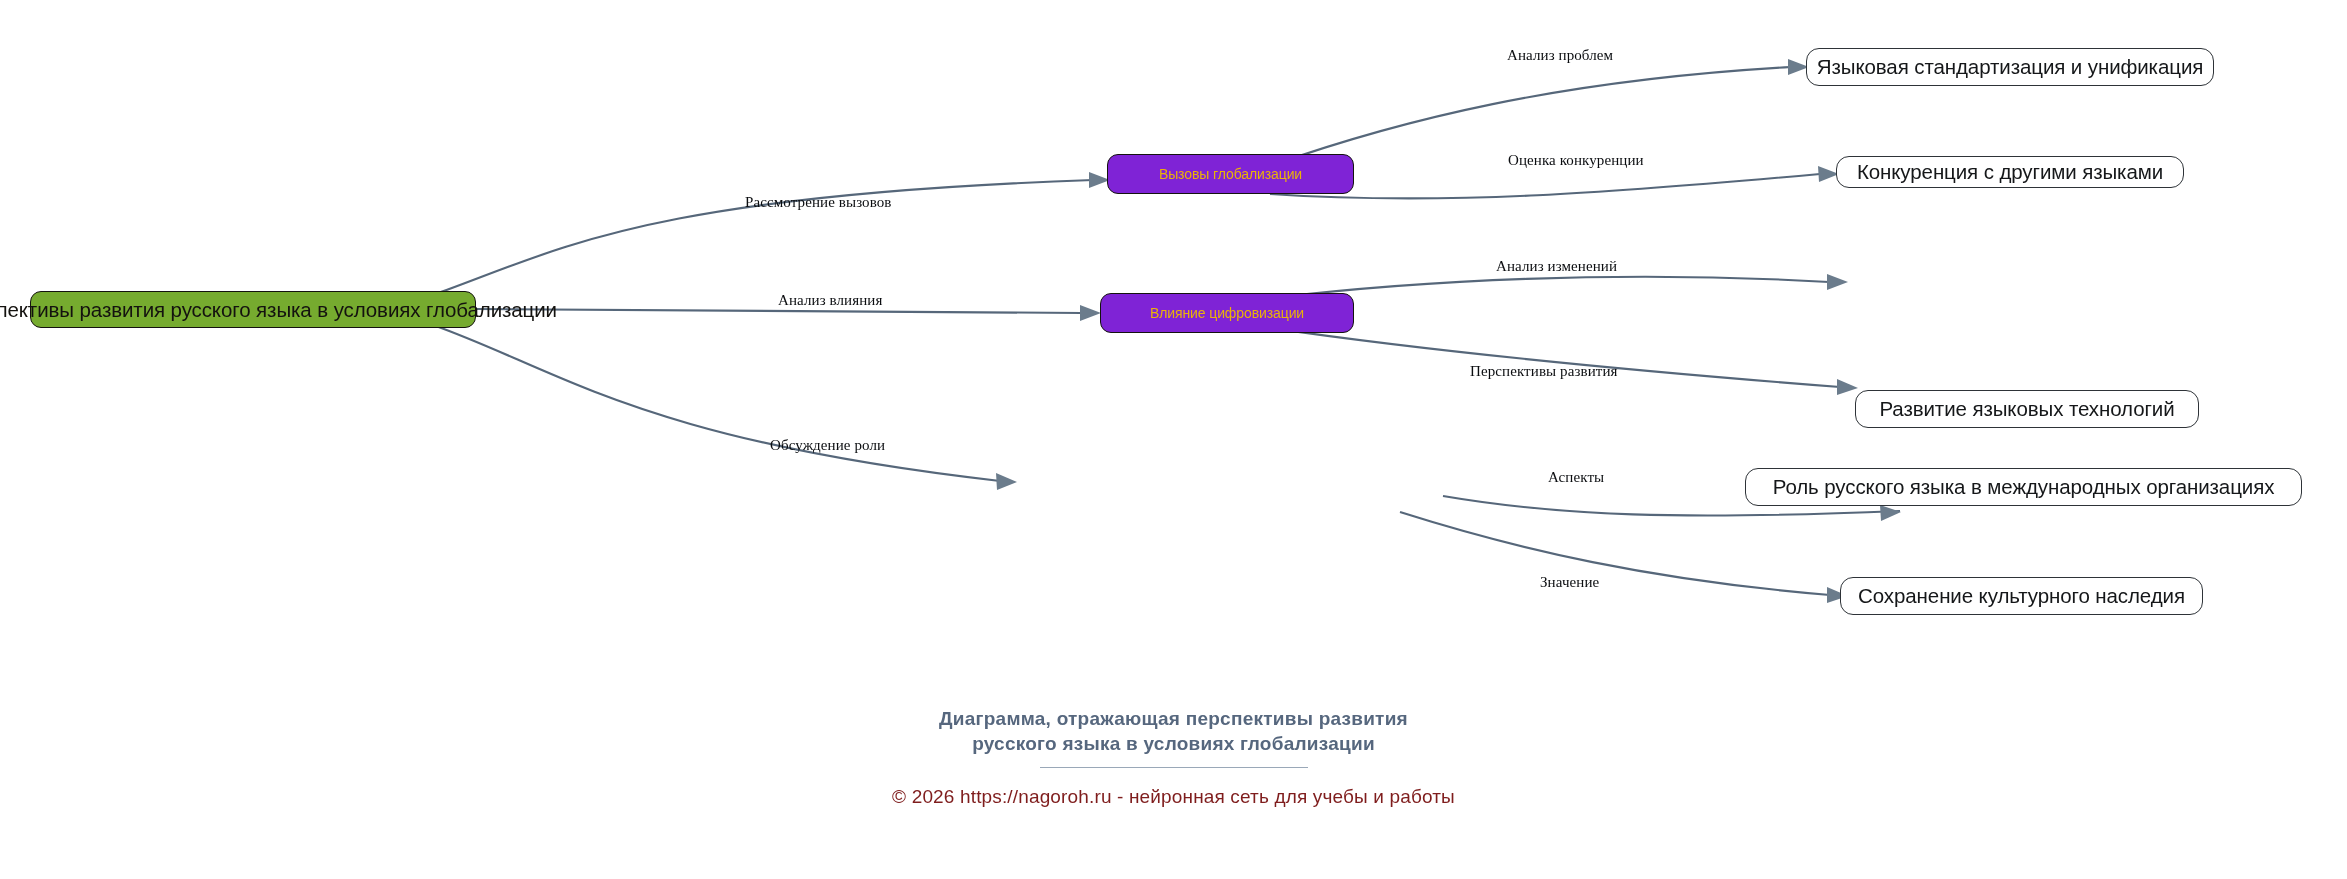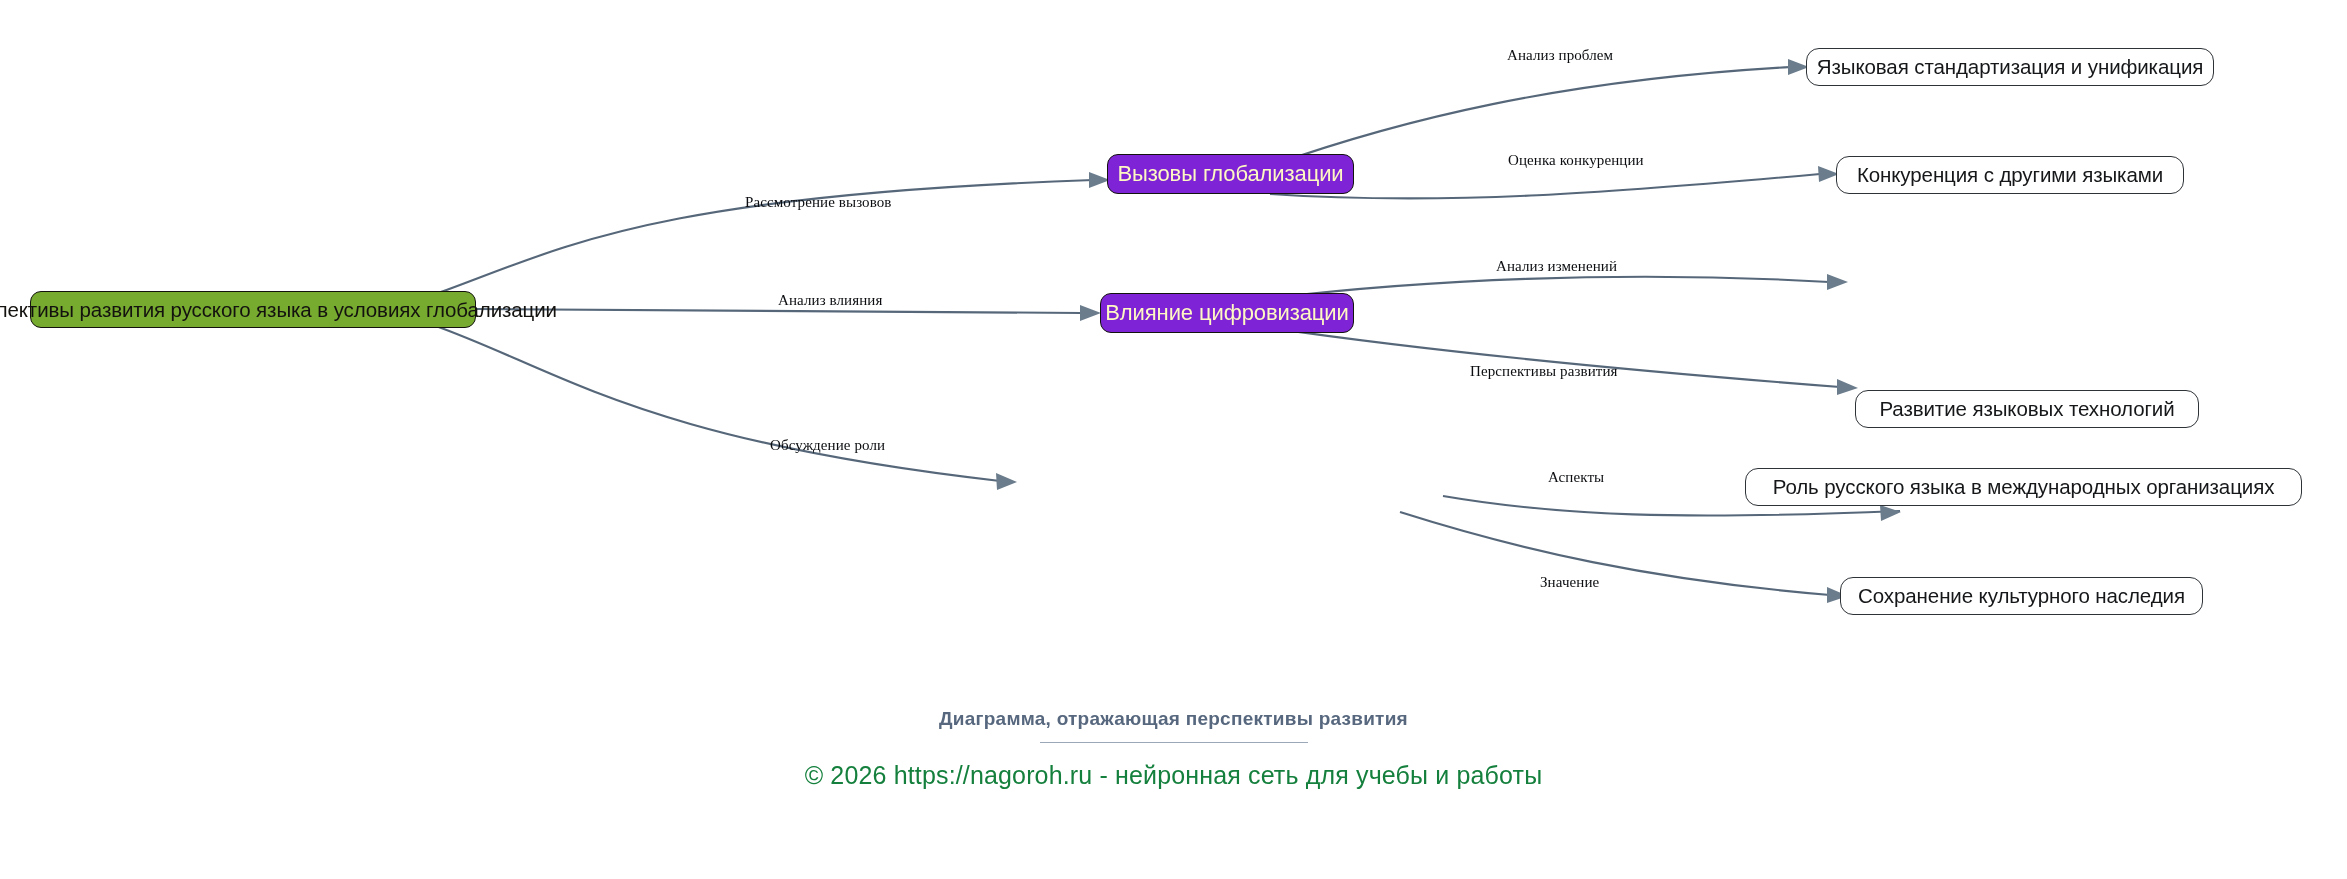--- a/index.html
+++ b/index.html
@@ -14,37 +14,37 @@
 
   .node{position:absolute;box-sizing:border-box;display:flex;align-items:center;
         justify-content:center;white-space:nowrap;}
 
   .node.root{
     background:#76ab2f;border:1.6px solid #14120f;border-radius:11px;
     color:#14120f;font-size:20.5px;letter-spacing:-0.1px;padding:0 14px;
   }
   .node.branch{
     background:#7f23d6;border:1.6px solid #14120f;border-radius:11px;
-    color:#fef9c3;font-size:22px;letter-spacing:-0.1px;padding:0 14px;
+    color:#eab308;font-size:14px;letter-spacing:-0.1px;padding:0 14px;
   }
   .node.leaf{
     background:#ffffff;border:1.7px solid #2e3338;border-radius:13px;
     color:#151719;font-size:20.5px;letter-spacing:-0.1px;padding:0 16px;
   }
 
   .edge-label{
     position:absolute;white-space:nowrap;color:#0b0d10;
     font-family:"Liberation Serif",serif;font-size:15px;letter-spacing:0.1px;
   }
 
   #footer{position:absolute;left:0;width:2347px;text-align:center;}
   #caption{font-size:19px;font-weight:bold;color:#56677e;line-height:1.32;
            letter-spacing:0.25px;}
   #divider{width:268px;height:0;border-top:1.6px solid #9aa8b8;margin:11px auto 0;}
-  #copyright{margin-top:18px;font-size:25px;color:#15803d;letter-spacing:0.15px;}
+  #copyright{margin-top:18px;font-size:19px;color:#7f1d1d;letter-spacing:0.15px;}
 </style>
 </head>
 <body>
 
 <div id="diagram">
 
   <svg id="edges" viewBox="0 0 2347 879" preserveAspectRatio="none">
 
     <path d="M 433 295 C 560 250 640 196 1093 180"></path>
     <polygon class="arrow" points="1089,172 1110,180 1089,188"></polygon>
@@ -70,21 +70,21 @@
     <path d="M 1400 512 C 1520 550 1650 580 1830 595"></path>
     <polygon class="arrow" points="1827,587 1848,596 1827,603"></polygon>
   </svg>
 
   <div class="node root" style="left:30px;top:291px;width:446px;height:37px;">Перспективы развития русского языка в условиях глобализации</div>
 
   <div class="node branch" style="left:1107px;top:154px;width:247px;height:40px;">Вызовы глобализации</div>
   <div class="node branch" style="left:1100px;top:293px;width:254px;height:40px;">Влияние цифровизации</div>
 
   <div class="node leaf" style="left:1806px;top:48px;width:408px;height:38px;">Языковая стандартизация и унификация</div>
-  <div class="node leaf" style="left:1836px;top:156px;width:348px;height:38px;">Конкуренция с другими языками</div>
+  <div class="node leaf" style="left:1836px;top:156px;width:348px;height:32px;">Конкуренция с другими языками</div>
 
   <div class="node leaf" style="left:1855px;top:368px;width:344px;height:38px;margin-top:22px;">Развитие языковых технологий</div>
 
   <div class="node leaf" style="left:1745px;top:468px;width:557px;height:38px;">Роль русского языка в международных организациях</div>
   <div class="node leaf" style="left:1840px;top:577px;width:363px;height:38px;">Сохранение культурного наследия</div>
 
   <div class="edge-label" style="left:745px;top:194px;">Рассмотрение вызовов</div>
   <div class="edge-label" style="left:778px;top:292px;">Анализ влияния</div>
   <div class="edge-label" style="left:770px;top:437px;">Обсуждение роли</div>
 
@@ -95,16 +95,17 @@
   <div class="edge-label" style="left:1470px;top:363px;">Перспективы развития</div>
 
   <div class="edge-label" style="left:1548px;top:469px;">Аспекты</div>
   <div class="edge-label" style="left:1540px;top:574px;">Значение</div>
 
 </div>
 
 <div id="footer" style="top:706px;">
   <div id="caption">
     <div>Диаграмма, отражающая перспективы развития</div>
+    <div>русского языка в условиях глобализации</div>
   </div>
   <div id="divider"></div>
   <div id="copyright">© 2026 https://nagoroh.ru - нейронная сеть для учебы и работы</div>
 </div>
 
 </body></html>

